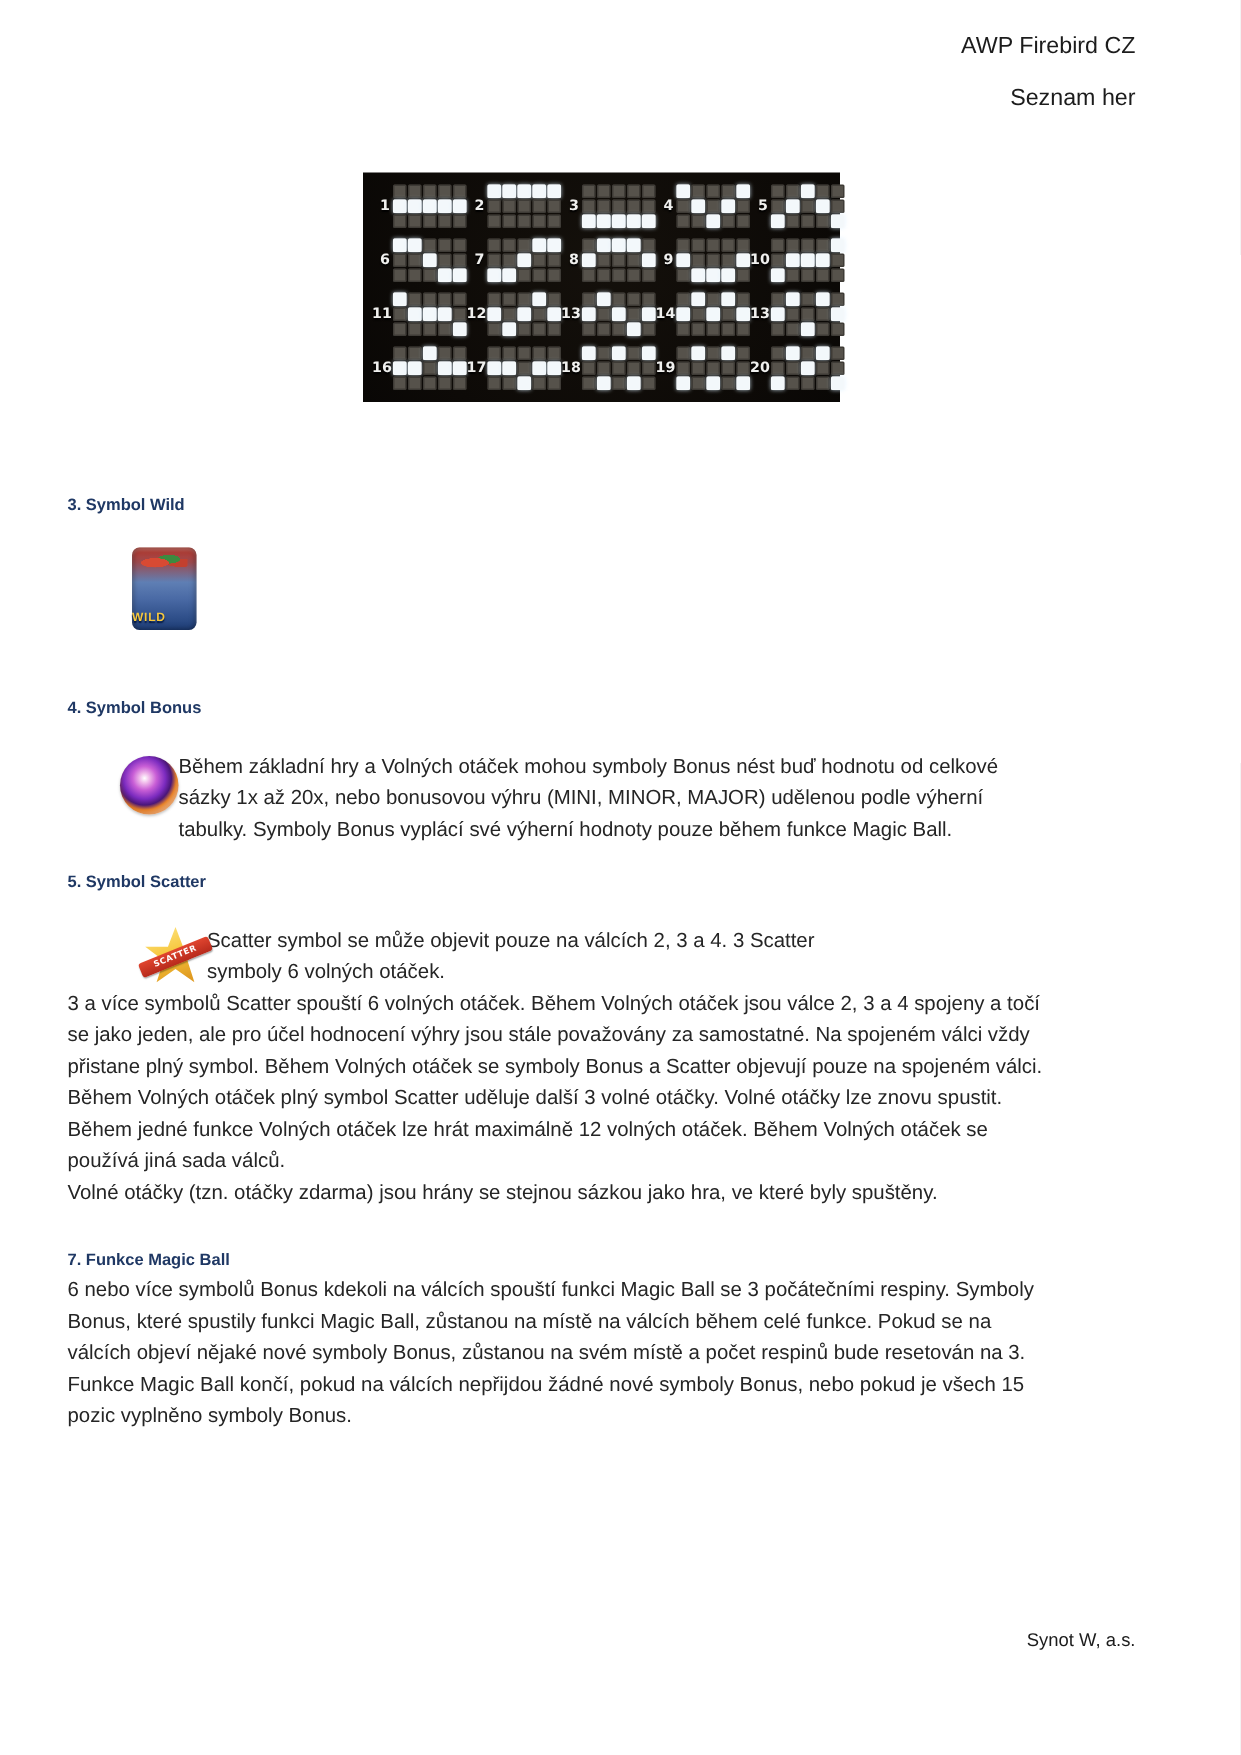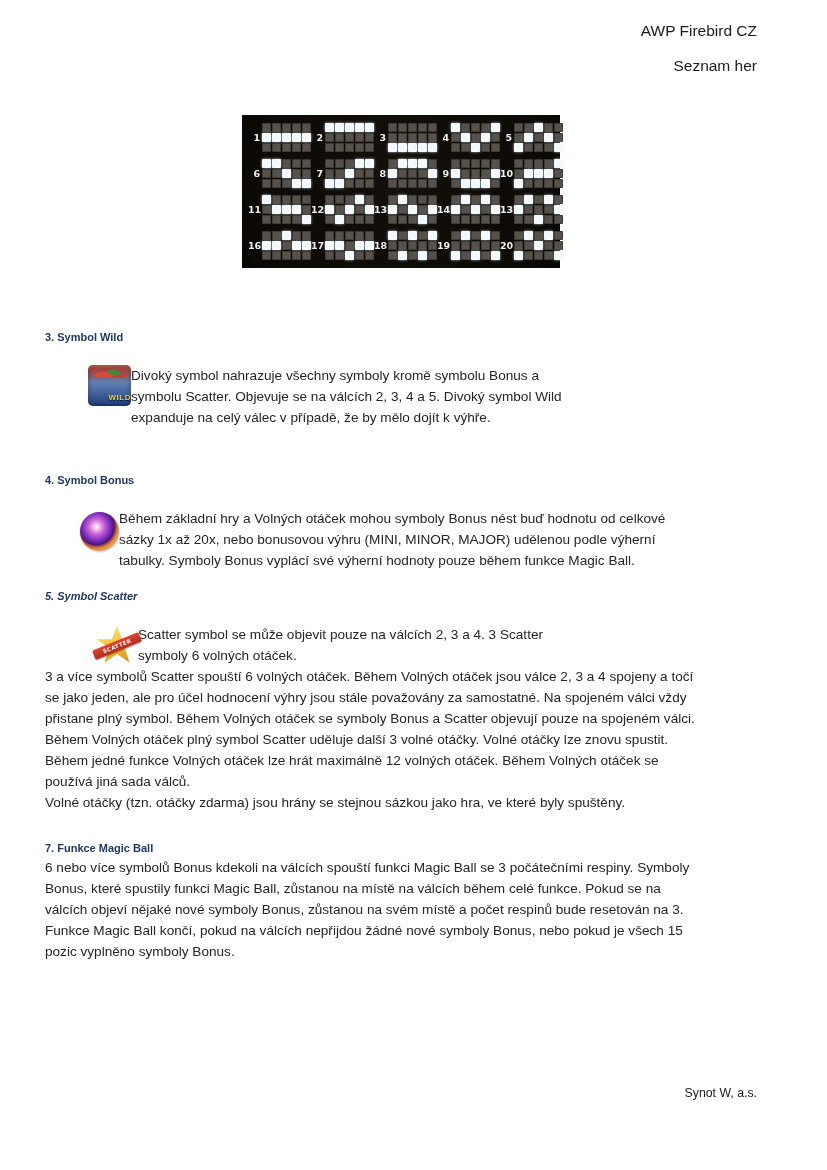--- a/index.html
+++ b/index.html
@@ -47,37 +47,37 @@
     background:#f3f8fb;
     box-shadow:0 0 3px rgba(220,240,255,.8), inset 0 0 1px #fff;
   }
   
   h2{
     font-size:11px;font-weight:700;color:#1f3864;
     margin:0;line-height:18px;
   }
   #sec-wild h2{margin-top:60px;}
   #sec-bonus h2{margin-top:43px;}
-  #sec-scatter h2{margin-top:16px;font-style:italic;}
+  #sec-scatter h2{margin-top:16px;}
   #sec-free h2{margin-top:42px;}
   #sec-magic h2{margin-top:26px;}
   .media-row{display:flex;align-items:flex-start;margin-top:19px;}
   p.body{
     font-size:13.6px;line-height:21px;margin:0;
     white-space:pre-line;
   }
   .full{margin-top:20px;max-width:650px;}
   
   .icon-box{flex:0 0 auto;position:relative;}
   .wild-icon{
     margin-left:43px;
-    width:43px;height:41px;border-radius:5px;
+    width:43px;height:55px;border-radius:5px;
     background:linear-gradient(180deg,#b8372b 0%,#9c4a4e 18%,#5f7fb4 42%,#4a6aa5 62%,#1e3e78 100%);
     box-shadow:inset 0 0 4px rgba(0,0,0,.5), inset 0 2px 2px rgba(255,255,255,.25);
-    display:flex;align-items:flex-end;justify-content:flex-end;
+    display:flex;align-items:flex-end;justify-content:flex-start;
   }
   .wild-icon:before{
     content:"";position:absolute;top:3px;left:6px;right:6px;height:12px;
     background:radial-gradient(ellipse at 30% 60%, #d84a33 0 30%, transparent 31%),
                radial-gradient(ellipse at 60% 40%, #3d8a3f 0 28%, transparent 29%),
                radial-gradient(ellipse at 85% 60%, #c3402e 0 26%, transparent 27%);
     filter:blur(.4px);
   }
   .wild-label{
     font-size:8px;font-weight:700;color:#f6c83d;letter-spacing:.5px;
@@ -532,21 +532,20 @@
         </span>
       </div>
     </figure>
 
   <section id="sec-wild">
     <h2>3. Symbol Wild</h2>
     <div class="media-row">
       <div class="icon-box wild-icon">
         <span class="wild-label">WILD</span>
       </div>
-      <p class="body wild-text">Divoký symbol nahrazuje všechny symboly kromě symbolu Bonus a symbolu Scatter. Objevuje se na válcích 2, 3, 4 a 5. Divoký symbol Wild expanduje na celý válec v případě, že by mělo dojít k výhře.</p>
     </div>
   </section>
 
   <section id="sec-bonus">
     <h2>4. Symbol Bonus</h2>
     <div class="media-row">
       <div class="icon-box bonus-icon"></div>
       <p class="body bonus-text">Během základní hry a Volných otáček mohou symboly Bonus nést buď hodnotu od celkové sázky 1x až 20x, nebo bonusovou výhru (MINI, MINOR, MAJOR) udělenou podle výherní tabulky. Symboly Bonus vyplácí své výherní hodnoty pouze během funkce Magic Ball.</p>
     </div>
   </section>

